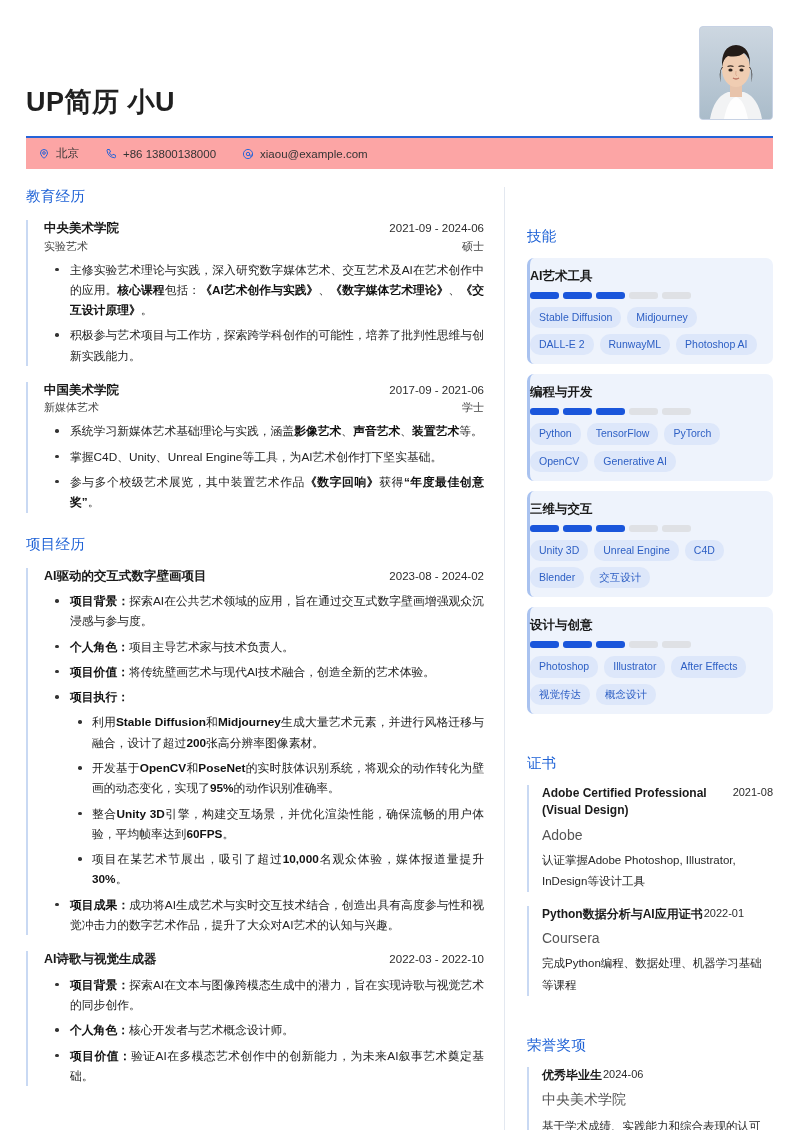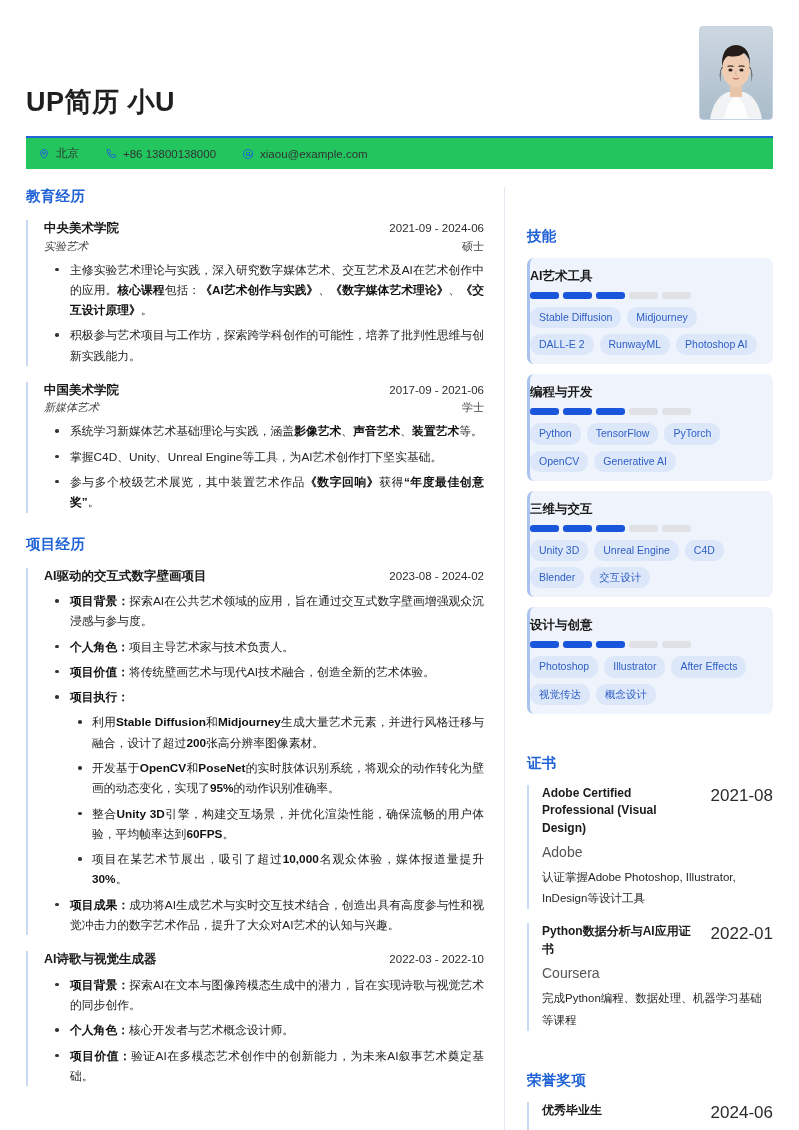--- a/index.html
+++ b/index.html
@@ -52,21 +52,21 @@
 
   .header-rule {
     margin: 16px 26px 0 26px;
     height: 2px;
     background: #2563d8;
   }
 
   
   .contact-bar {
     margin: 0 26px;
-    background: #22c55e;
+    background: #fca5a5;
     display: flex;
     align-items: center;
     gap: 26px;
     padding: 8px 12px;
     box-sizing: border-box;
     min-height: 30px;
   }
   .contact-item {
     display: flex;
     align-items: center;
@@ -101,21 +101,21 @@
     flex: 1 1 auto;
     padding-left: 22px;
     box-sizing: border-box;
   }
 
   
   .section { margin-bottom: 22px; }
   .section-title {
     color: #1f62d6;
     font-size: 14.5px;
-    font-weight: 700;
+    font-weight: 400;
     margin: 0 0 14px 0;
     letter-spacing: 0.3px;
   }
   .section-title.side { margin-bottom: 12px; margin-top: 40px; }
 
   
   .entry {
     border-left: 2px solid #c9d9f3;
     padding-left: 16px;
     margin-bottom: 16px;
@@ -137,21 +137,21 @@
     color: #2b2b2b;
     white-space: nowrap;
     flex: 0 0 auto;
   }
   .entry-sub {
     display: flex;
     justify-content: space-between;
     align-items: baseline;
     margin-top: 1px;
   }
-  .entry-major { font-size: 11px; color: #444444; font-style: italic; }
+  .entry-major { font-size: 11px; color: #444444; }
   .entry-degree { font-size: 11px; color: #444444; white-space: nowrap; }
 
   ul.bullets {
     list-style: none;
     margin: 6px 0 0 0;
     padding: 0;
   }
   ul.bullets > li {
     position: relative;
     padding-left: 26px;
@@ -231,32 +231,31 @@
   }
 
   
   .side-entry {
     border-left: 2px solid #c9d9f3;
     padding-left: 13px;
     margin-bottom: 14px;
   }
   .side-entry-head {
     display: flex;
-    justify-content: space-between;
     align-items: flex-start;
-    gap: 15px;
+    gap: 1px;
   }
   .side-entry-name {
     font-size: 12px;
     font-weight: 700;
     color: #1a1a1a;
     line-height: 1.45;
   }
   .side-entry-date {
-    font-size: 17px;
+    font-size: 11px;
     color: #2b2b2b;
     white-space: nowrap;
     flex: 0 0 auto;
     padding-top: 1px;
   }
   .side-entry-issuer {
     font-size: 14px;
     color: #555555;
     margin-top: 7px;
   }

